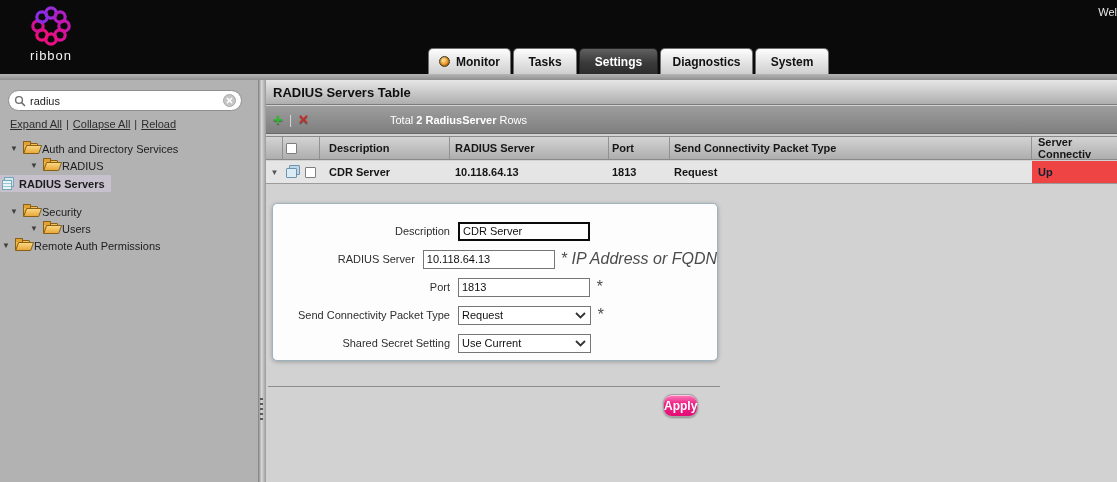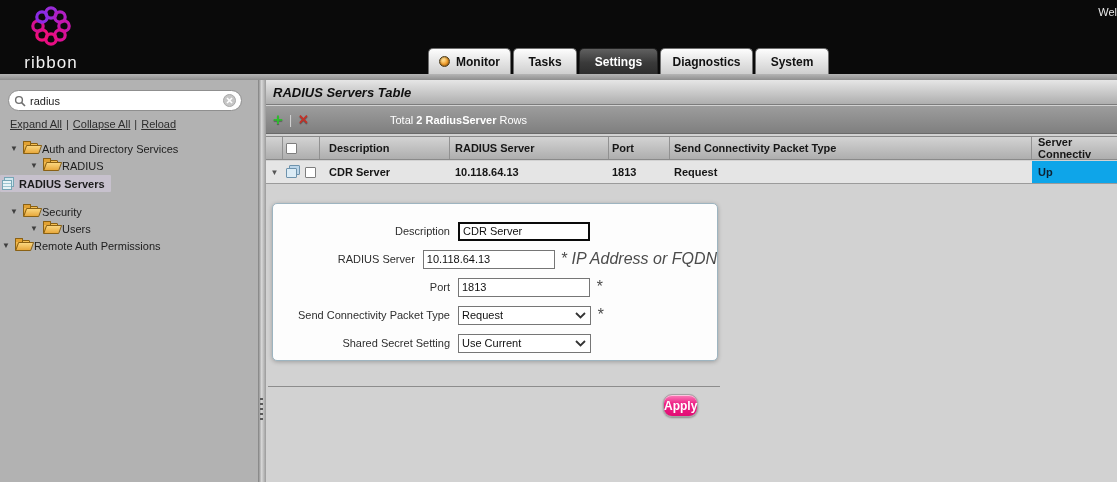--- a/index.html
+++ b/index.html
@@ -4,21 +4,21 @@
 <style>
   * { margin:0; padding:0; box-sizing:border-box; }
   body { font-family:"Liberation Sans", sans-serif; background:#fff; }
   .screen { position:relative; width:1117px; height:482px; overflow:hidden; background:#d2d2d2; }
 
   
   .topbar { position:absolute; left:0; top:0; width:1117px; height:74px; background:#0a0a0a; }
   .strip  { position:absolute; left:0; top:74px; width:1117px; height:6px; background:linear-gradient(#b5b5b5,#8f8f8f); }
   .brand  { position:absolute; left:16px; top:4px; width:70px; text-align:center; }
   .brand svg { display:block; margin:0 auto; }
-  .brand-word { color:#f2f2f2; font-size:17px; letter-spacing:1px; margin-top:5px; }
+  .brand-word { color:#f2f2f2; font-size:13px; letter-spacing:1px; margin-top:0; }
   .welcome { position:absolute; right:0px; top:6px; color:#e8e8e8; font-size:11px; }
 
   .tabs { position:absolute; left:428px; top:48px; height:26px; display:flex; }
   .tab { height:26px; margin-right:2px; border:1px solid #6e6e6e; border-bottom:none;
          border-radius:5px 5px 0 0; background:linear-gradient(#fdfdfd,#e8e8e8 45%,#cfcfcf);
          color:#111; font-weight:bold; font-size:12px; display:flex; align-items:center;
          justify-content:center; cursor:pointer; }
   .tab.active { background:linear-gradient(#606060,#3a3a3a 55%,#2d2d2d); color:#fff; border-color:#222; }
   .t-monitor{width:83px;} .t-tasks{width:64px;} .t-settings{width:79px;} .t-diagnostics{width:93px;} .t-system{width:74px;}
   .dot { width:11px; height:11px; border-radius:50%; margin-right:6px;
@@ -61,21 +61,21 @@
   
   .splitter { position:absolute; left:258px; top:80px; width:8px; height:402px;
               background:linear-gradient(90deg,#7e7e7e,#d8d8d8 45%,#9a9a9a); cursor:col-resize; }
   .grip { position:absolute; left:2px; top:318px; width:3px; height:24px;
           background:repeating-linear-gradient(180deg,#5a5a5a 0 2px, transparent 2px 5px); }
 
   
   .content { position:absolute; left:266px; top:80px; width:851px; height:402px; background:#d2d2d2; }
   .title-bar { position:absolute; left:0; top:0; width:851px; height:25px;
                background:linear-gradient(#e6e6e6,#aeaeae); border-bottom:1px solid #7c7c7c;
-               display:flex; align-items:center;font-style:italic; }
+               display:flex; align-items:center; }
   .title-bar span { font-size:13px; font-weight:bold; color:#101010; margin-left:7px; }
   .toolbar { position:absolute; left:0; top:26px; width:851px; height:28px;
              background:linear-gradient(#9d9d9d,#7f7f7f); border-bottom:1px solid #6a6a6a;
              display:flex; align-items:center; }
   .tb-add { color:#2fbd2f; font-size:17px; font-weight:bold; margin-left:7px; cursor:pointer; line-height:1; text-shadow:0 1px 1px rgba(0,0,0,.4); }
   .tb-sep { color:#d5d5d5; margin:0 6px; font-size:12px; }
   .tb-del { color:#c43026; font-size:13px; font-weight:bold; cursor:pointer; text-shadow:0 1px 1px rgba(0,0,0,.4); }
   .tb-total { position:absolute; left:124px; color:#fff; font-size:11px; }
 
   .thead, .trow { position:absolute; left:0; width:851px; display:flex; }
@@ -91,21 +91,21 @@
   .c3 { width:159px; padding-left:5px; }
   .c4 { width:61px;  padding-left:3px; }
   .c5 { width:362px; padding-left:4px; }
   .c6 { width:85px;  padding-left:6px; }
   .trow .c { font-weight:bold; }
   .cb { width:11px; height:11px; background:#fff; border:1px solid #7e7e7e; border-radius:1px; cursor:pointer; }
   .trow .tri { font-size:8px; color:#555; cursor:pointer; }
   .copy { position:relative; width:15px; height:14px; margin-right:4px; }
   .copy .p1 { position:absolute; left:3px; top:0; width:11px; height:10px; background:#bcd6ea; border:1px solid #6e93ad; border-radius:1px; }
   .copy .p2 { position:absolute; left:0; top:3px; width:11px; height:10px; background:#dcecf6; border:1px solid #6e93ad; border-radius:1px; }
-  .c6.up { background:#0ea5e9; color:#0d2133; }
+  .c6.up { background:#ef4444; color:#0d2133; }
 
   
   .panel { position:absolute; left:6px; top:123px; width:446px; height:158px; background:#fdfdfd;
            border:1px solid #9db4c0; border-radius:5px; box-shadow:0 1px 4px rgba(0,0,0,.25); padding-top:17px; }
   .frow { display:flex; align-items:center; height:20px; margin-bottom:8px; }
   .frow label { width:185px; text-align:right; padding-right:8px; font-size:11px; color:#2e2e2e; }
   .inp { width:132px; height:19px; border:1px solid #767676; font-size:11px; color:#111; padding:0 3px;
          font-family:"Liberation Sans", sans-serif; background:#fff; }
   .inp.focus { border:2px solid #0a0a0a; }
   .fselect { width:133px; height:19px; border:1px solid #767676; background:#fff; display:flex;

